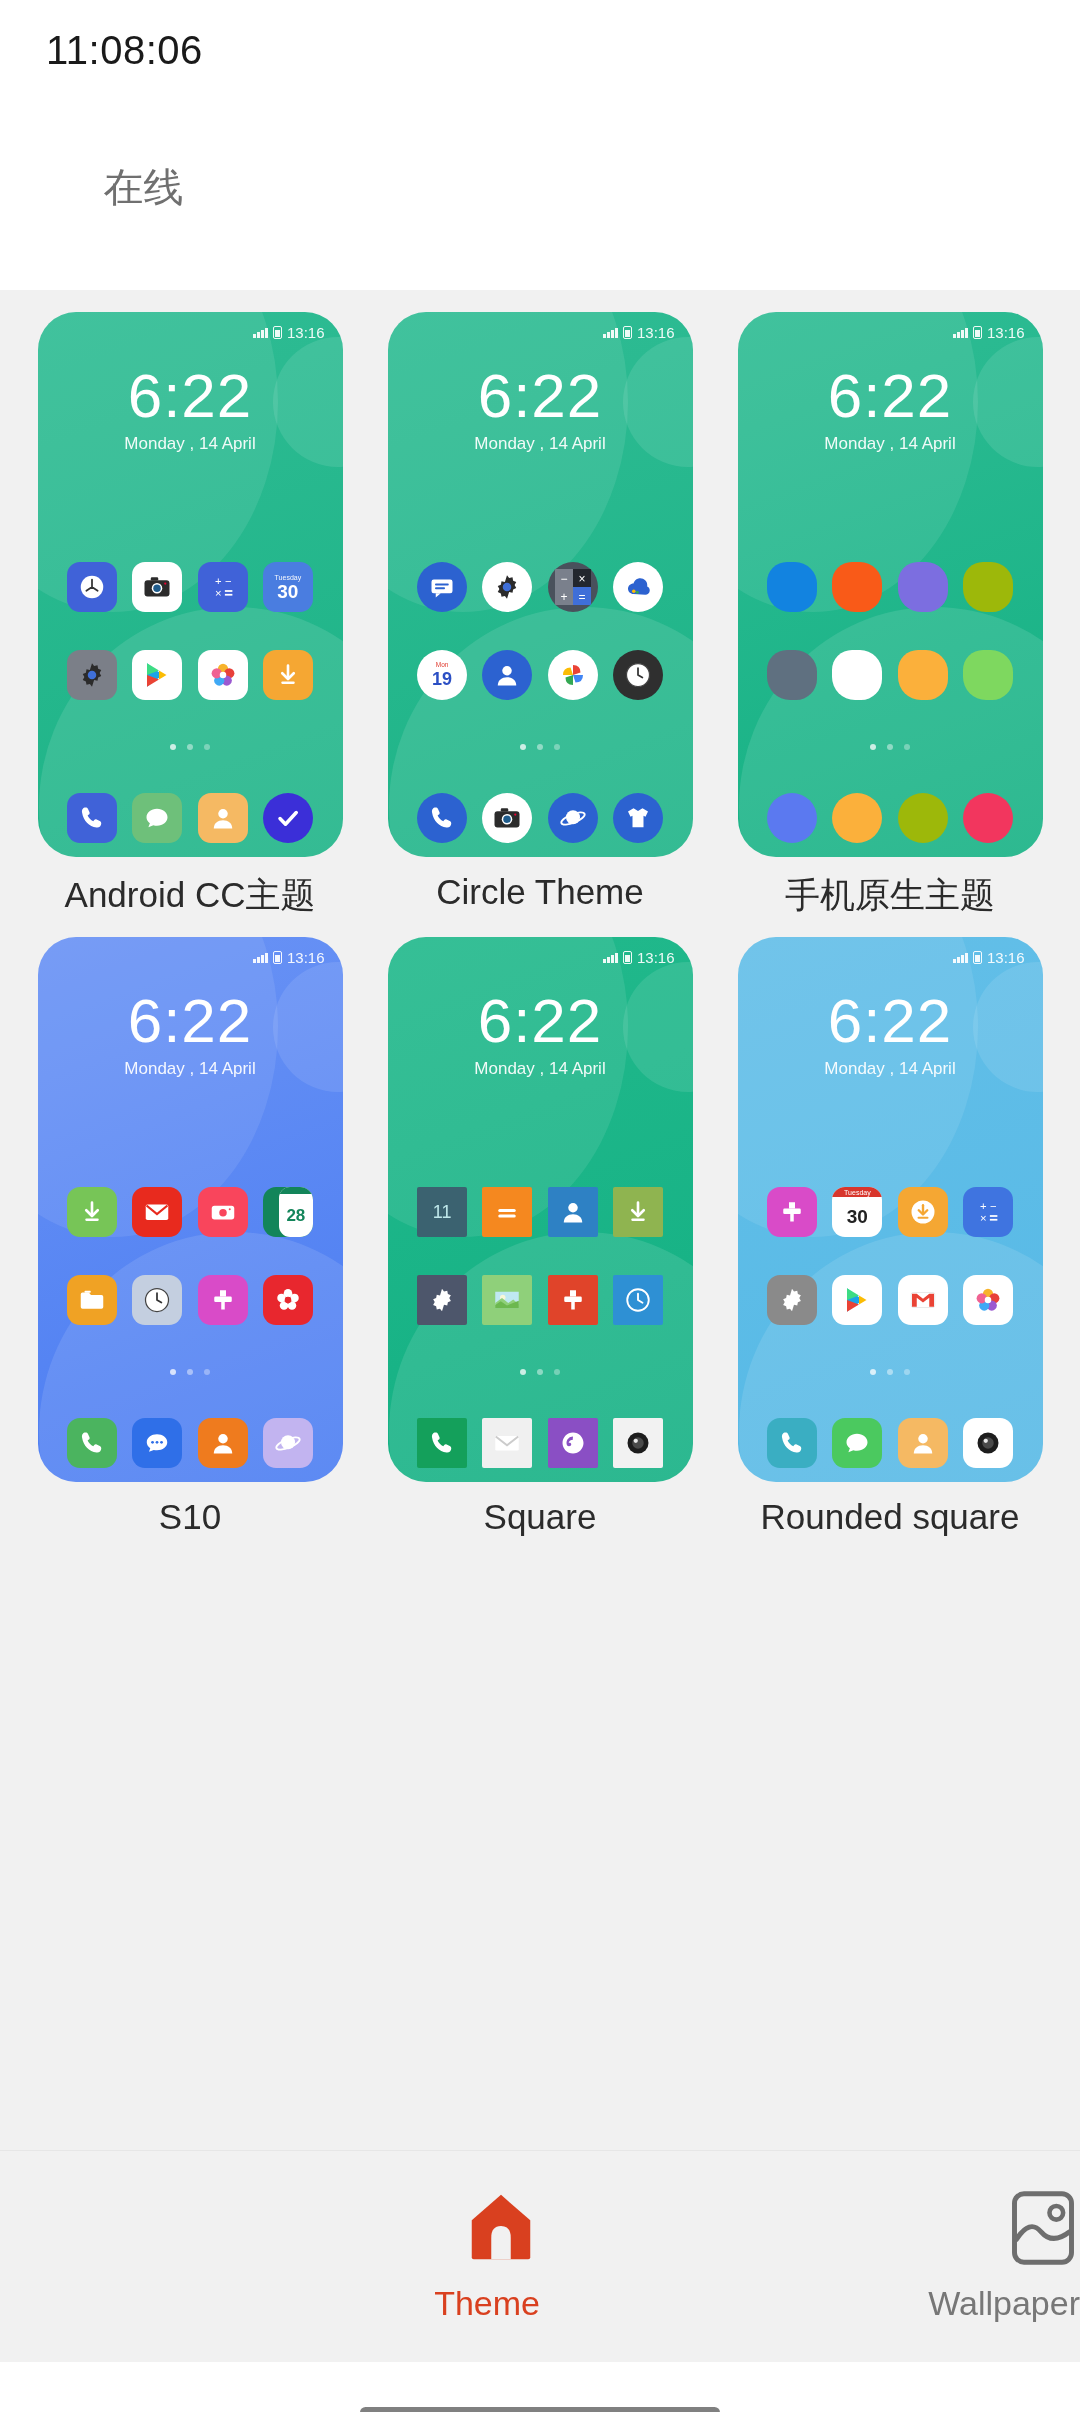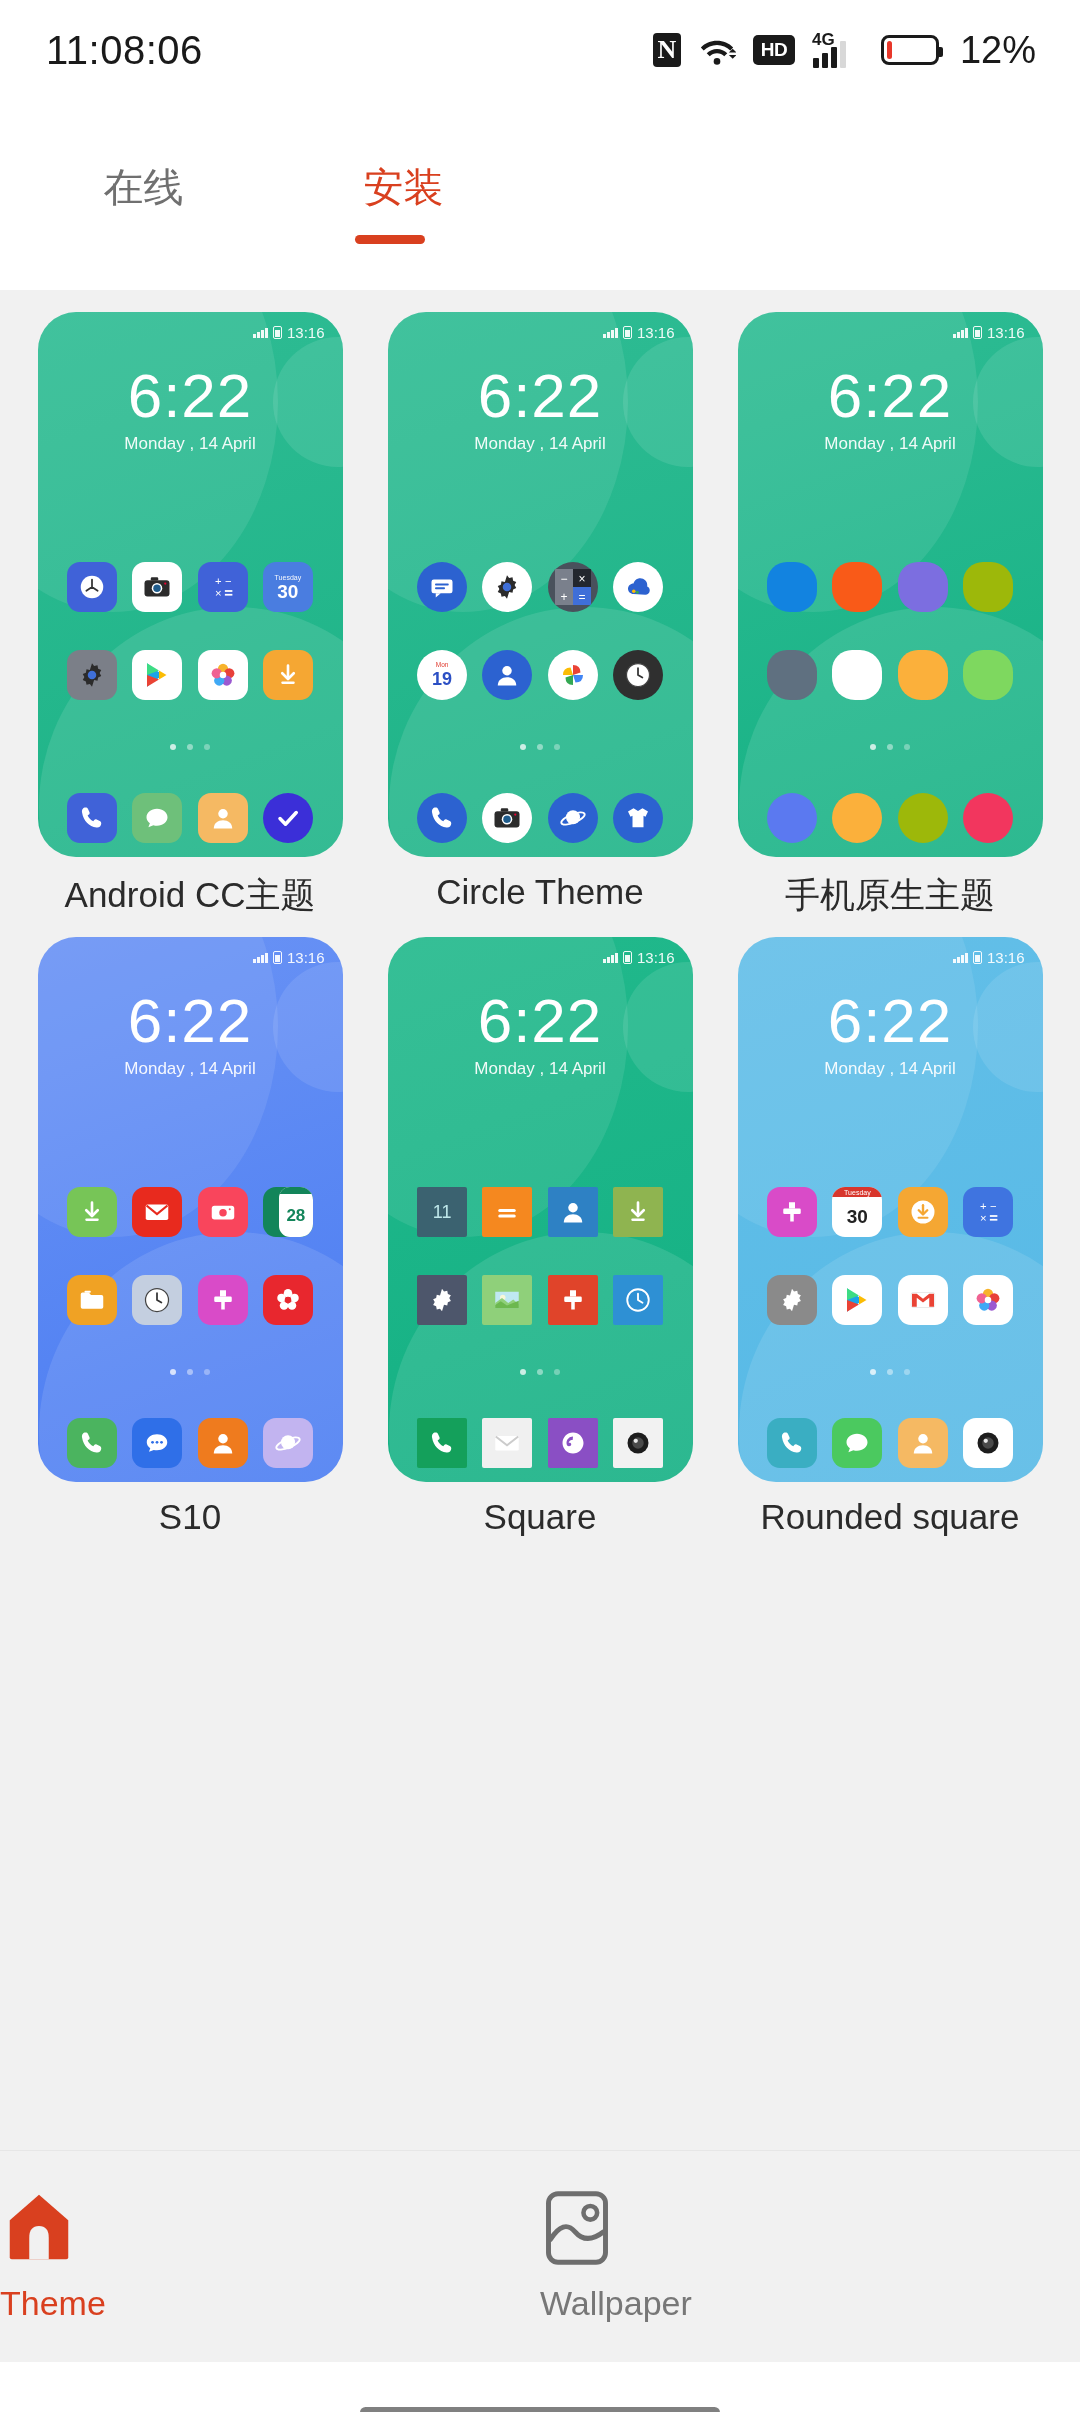--- a/index.html
+++ b/index.html
@@ -207,74 +207,44 @@
   
   .bottomnav {
     height: 212px;
     background: #f1f1f1;
     display: flex;
     align-items: center;
     border-top: 1px solid #e6e6e6;
   }
   .navitem {
     flex: 1;
-    display: flex; flex-direction: column; align-items: flex-start; gap: 14px;
+    display: flex; flex-direction: column; align-items: flex-end; gap: 14px; margin-left: 40px;
   }
   .nav-label { font-size: 34px; color: #777777; }
   .navitem.active .nav-label { color: #d9401f; }
 
   .gesturebar {
     height: 100px;
     background: #ffffff;
     display: flex; align-items: center; justify-content: center;
   }
   .gesture-pill {
     width: 360px; height: 11px; border-radius: 6px; background: #808080;
   }
 </style>
 </head>
 <body>
 
 <div class="statusbar">
   <div class="sb-clock">11:08:06</div>
-  <div class="sb-right">
-    <div class="ico-nfc"></div>
-    <div class="ico-wifi">
-      <svg viewBox="0 0 24 20" width="38" height="32">
-        <path d="M12 4.2c4 0 7.6 1.6 10.2 4.2l-1.8 1.9C18.2 8.1 15.2 6.8 12 6.8S5.8 8.1 3.6 10.3L1.8 8.4C4.4 5.8 8 4.2 12 4.2z" fill="#1a1a1a"></path>
-        <path d="M12 9.4c2.5 0 4.8 1 6.5 2.7l-1.9 1.9c-1.2-1.2-2.8-1.9-4.6-1.9s-3.4.7-4.6 1.9l-1.9-1.9C7.2 10.4 9.5 9.4 12 9.4z" fill="#1a1a1a"></path>
-        <circle cx="12" cy="17.2" r="2.1" fill="#1a1a1a"></circle>
-        <path d="M19.5 13.2l2.4 2.4 2.4-2.4z" fill="#1a1a1a"></path>
-        <path d="M19.5 11.6l2.4-2.4 2.4 2.4z" fill="#1a1a1a"></path>
-      </svg>
-    </div>
-    <div class="ico-hd">HD</div>
-    <div class="ico-sig">
-      <span class="g4">4G</span>
-      <span class="bars">
-          <i></i>
-          <i></i>
-          <i></i>
-          <i></i>
-        </span>
-    </div>
-    <div class="ico-batt">
-      <div class="batt-fill" id="batt-fill" style="width: 12%;"></div>
-    </div>
-    <div class="sb-pct">12%</div>
-  </div>
 </div>
 
 <div class="tabbar">
   <div class="tab">
     <div class="tab-label">在线</div>
-    <div class="tab-underline"></div>
-  </div>
-  <div class="tab active">
-    <div class="tab-label">安装</div>
     <div class="tab-underline"></div>
   </div>
 </div>
 
 <div class="content">
   <div class="grid" id="theme-grid">
       <div class="theme-cell">
         <div class="theme-card" style="background: linear-gradient(160deg, rgb(47, 188, 148) 0%, rgb(28, 179, 134) 100%);">
           <div class="card-blob-tl"></div>
           <div class="card-blob-br"></div>

